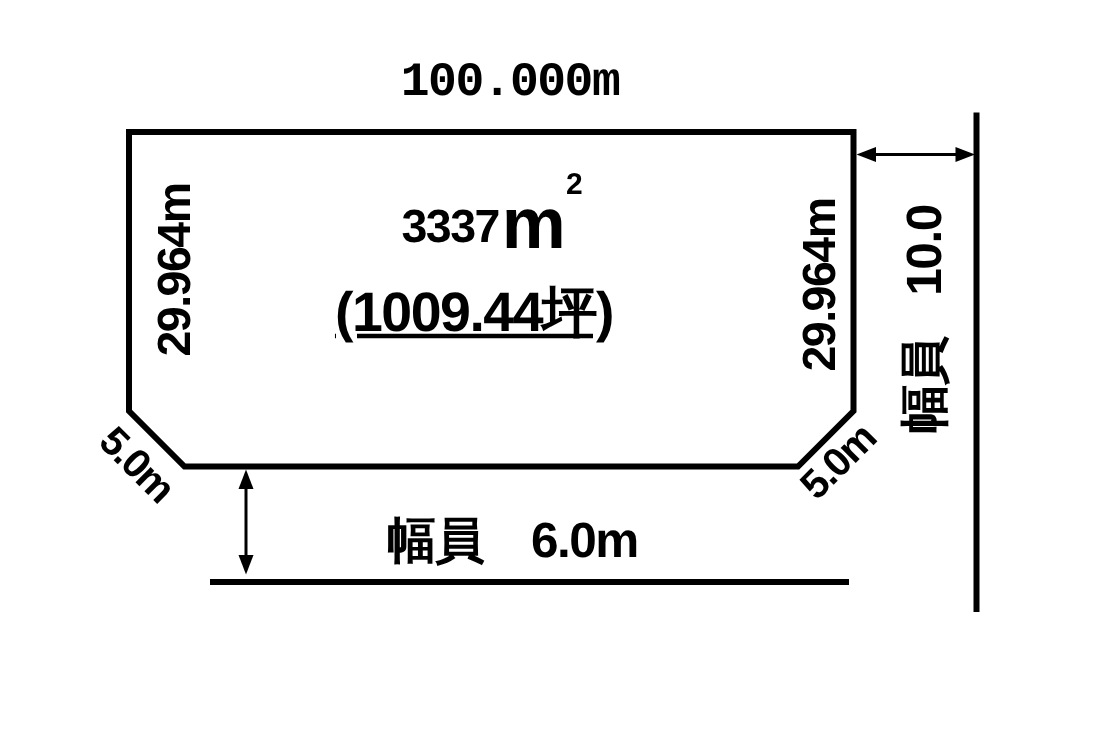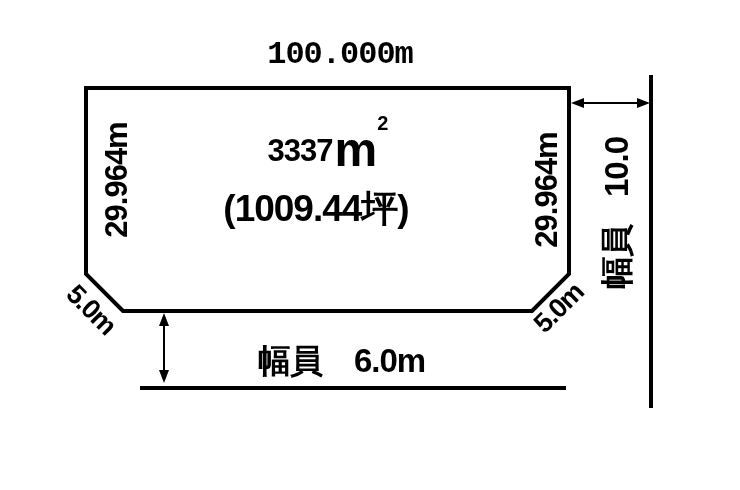--- a/index.html
+++ b/index.html
@@ -24,21 +24,21 @@
   .dim-side{font-size:31px;letter-spacing:-1px;}
   .ctr{transform:translate(-50%,-50%);}
   .rot-ccw{transform:translate(-50%,-50%) rotate(-90deg);}
   .rot-45{transform:translate(-50%,-50%) rotate(45deg);}
   .rot-m45{transform:translate(-50%,-50%) rotate(-45deg);}
   .corner-dim{font-size:27px;letter-spacing:-1px;}
   .area-line1{display:flex;align-items:center;}
   .area-num{font-size:31px;letter-spacing:-1px;}
   .area-unit{font-size:48px;margin-left:2px;}
   .area-sup{font-size:20px;position:relative;top:-27px;}
-  .area-tsubo{font-size:37px;letter-spacing:-1px;}
+  .area-tsubo{font-size:37px;letter-spacing:-1px;text-decoration:underline;}
   .road-txt{font-size:33px;letter-spacing:-1px;}
   .bottom-road-label{display:flex;gap:32px;transform:translateY(-50%);}
 </style>
 </head>
 <body>
 
 <div class="canvas">
 
   <svg width="740" height="490" viewBox="0 0 740 490">
 

